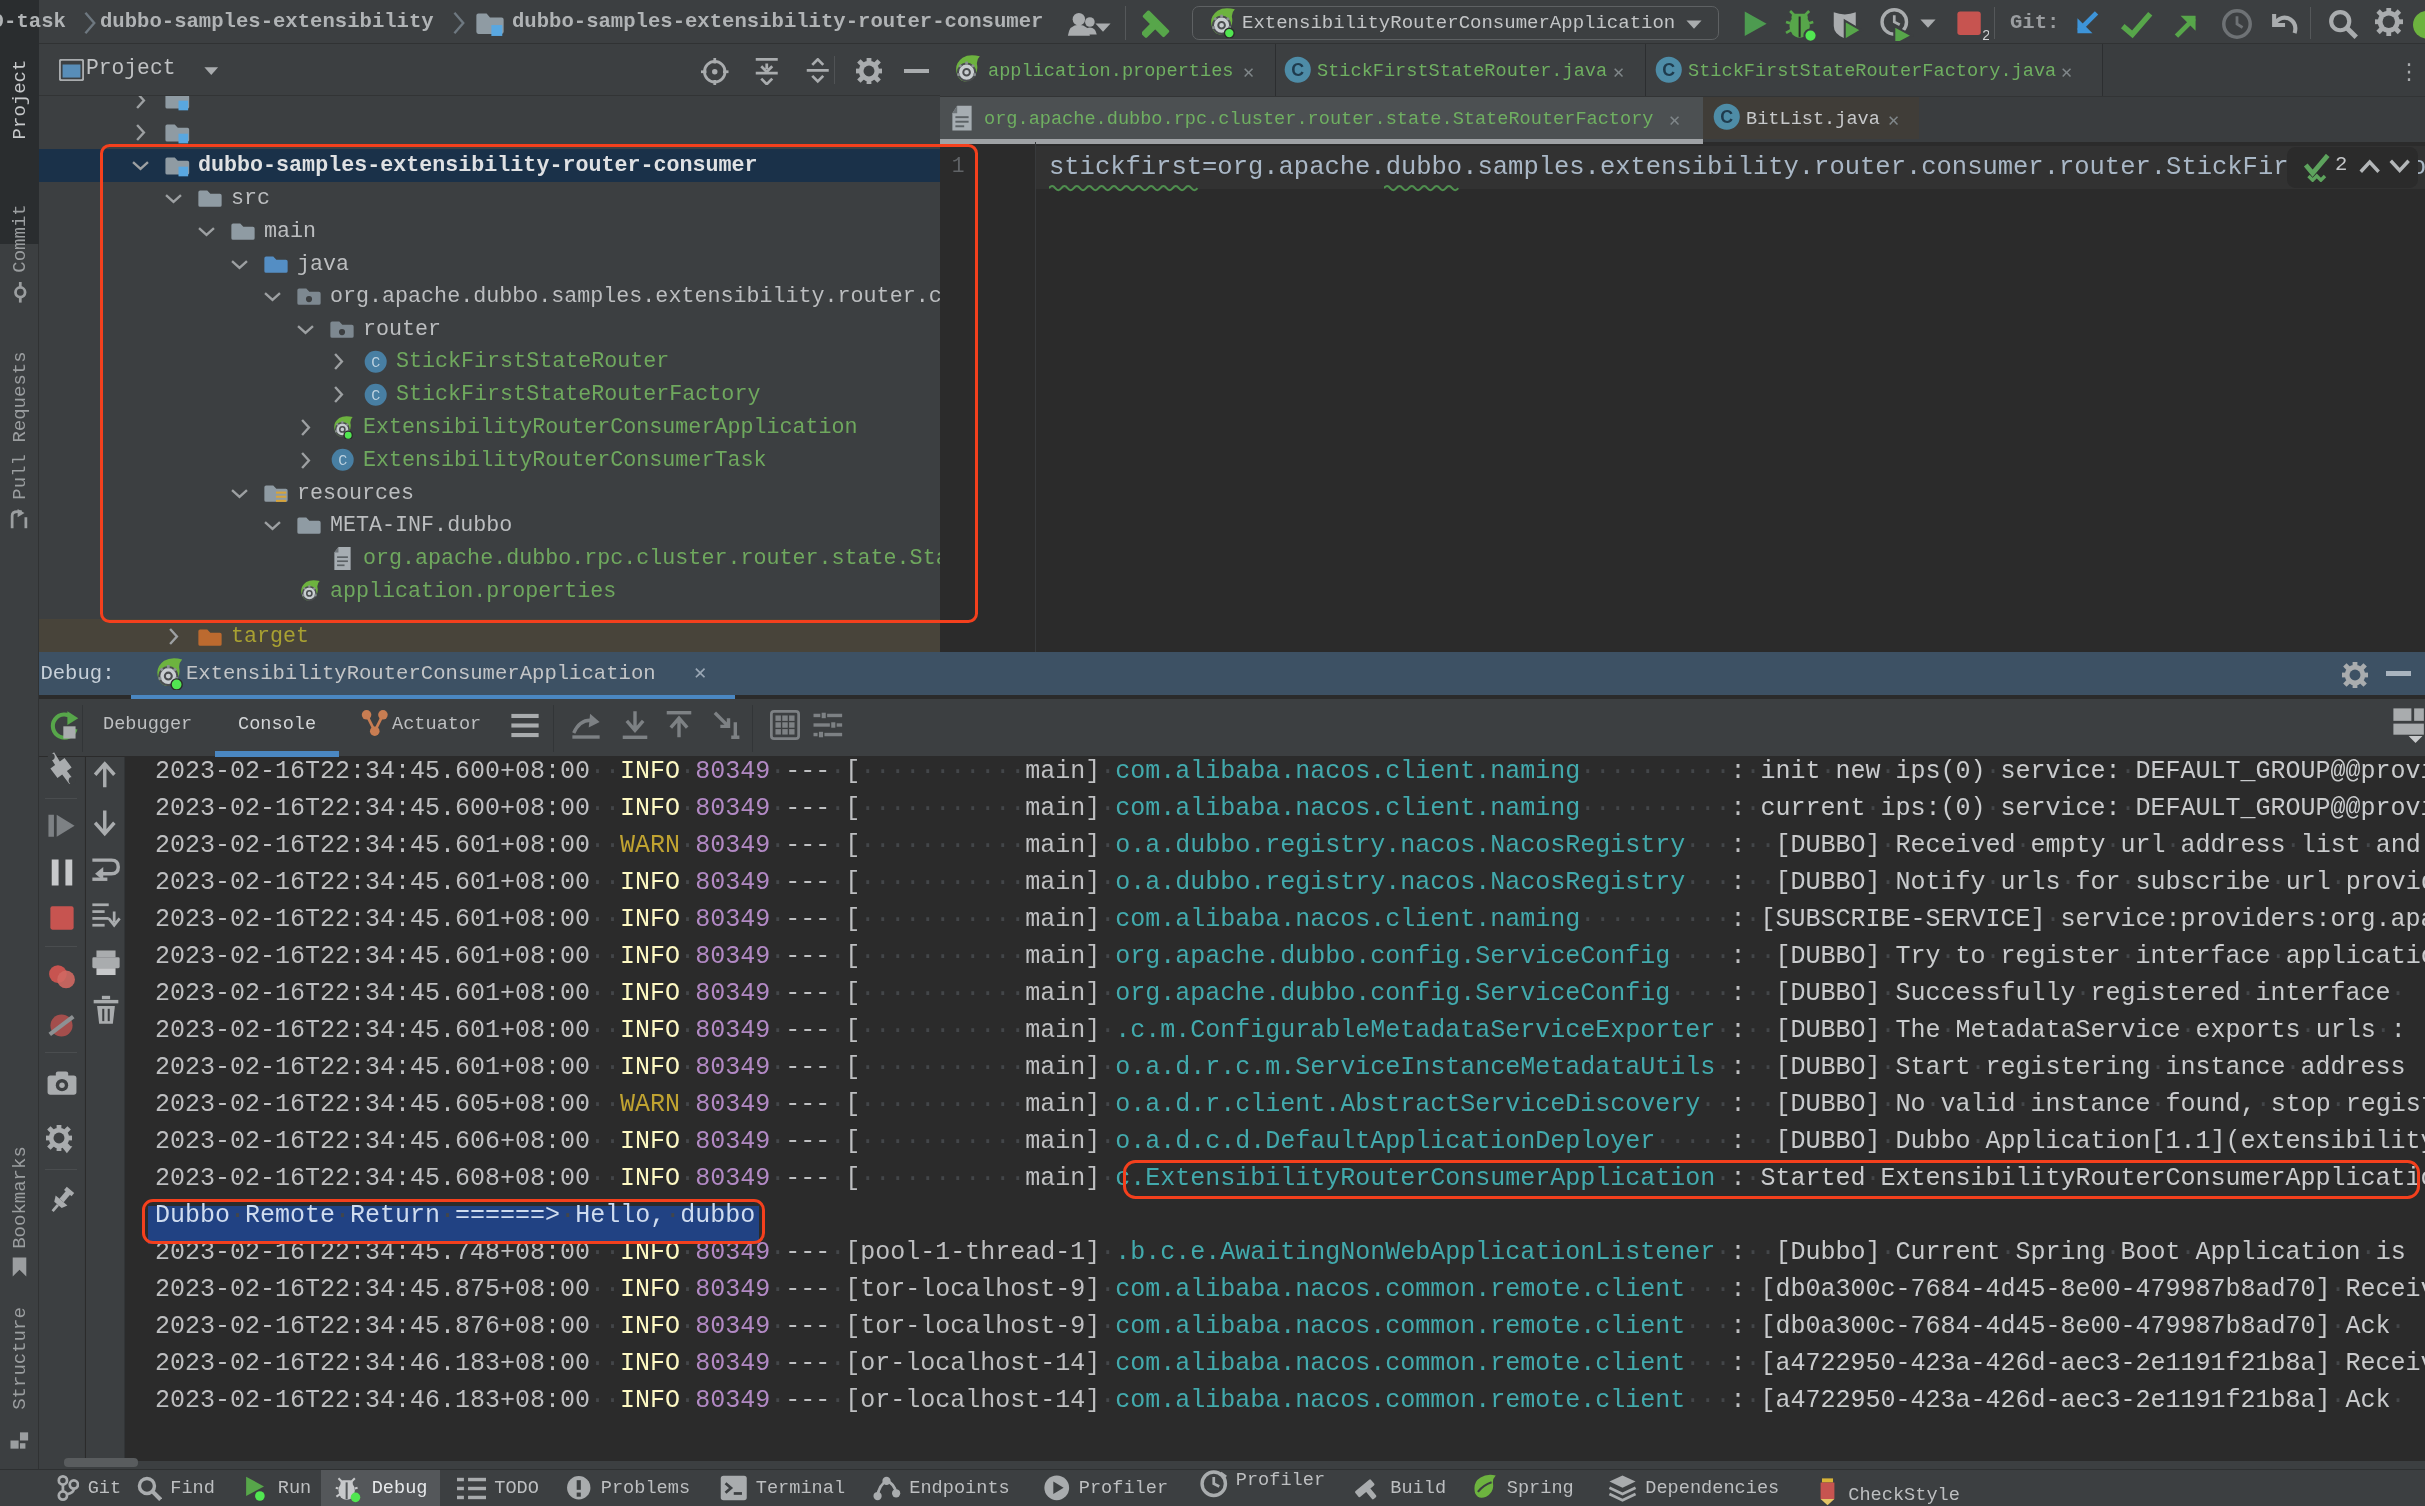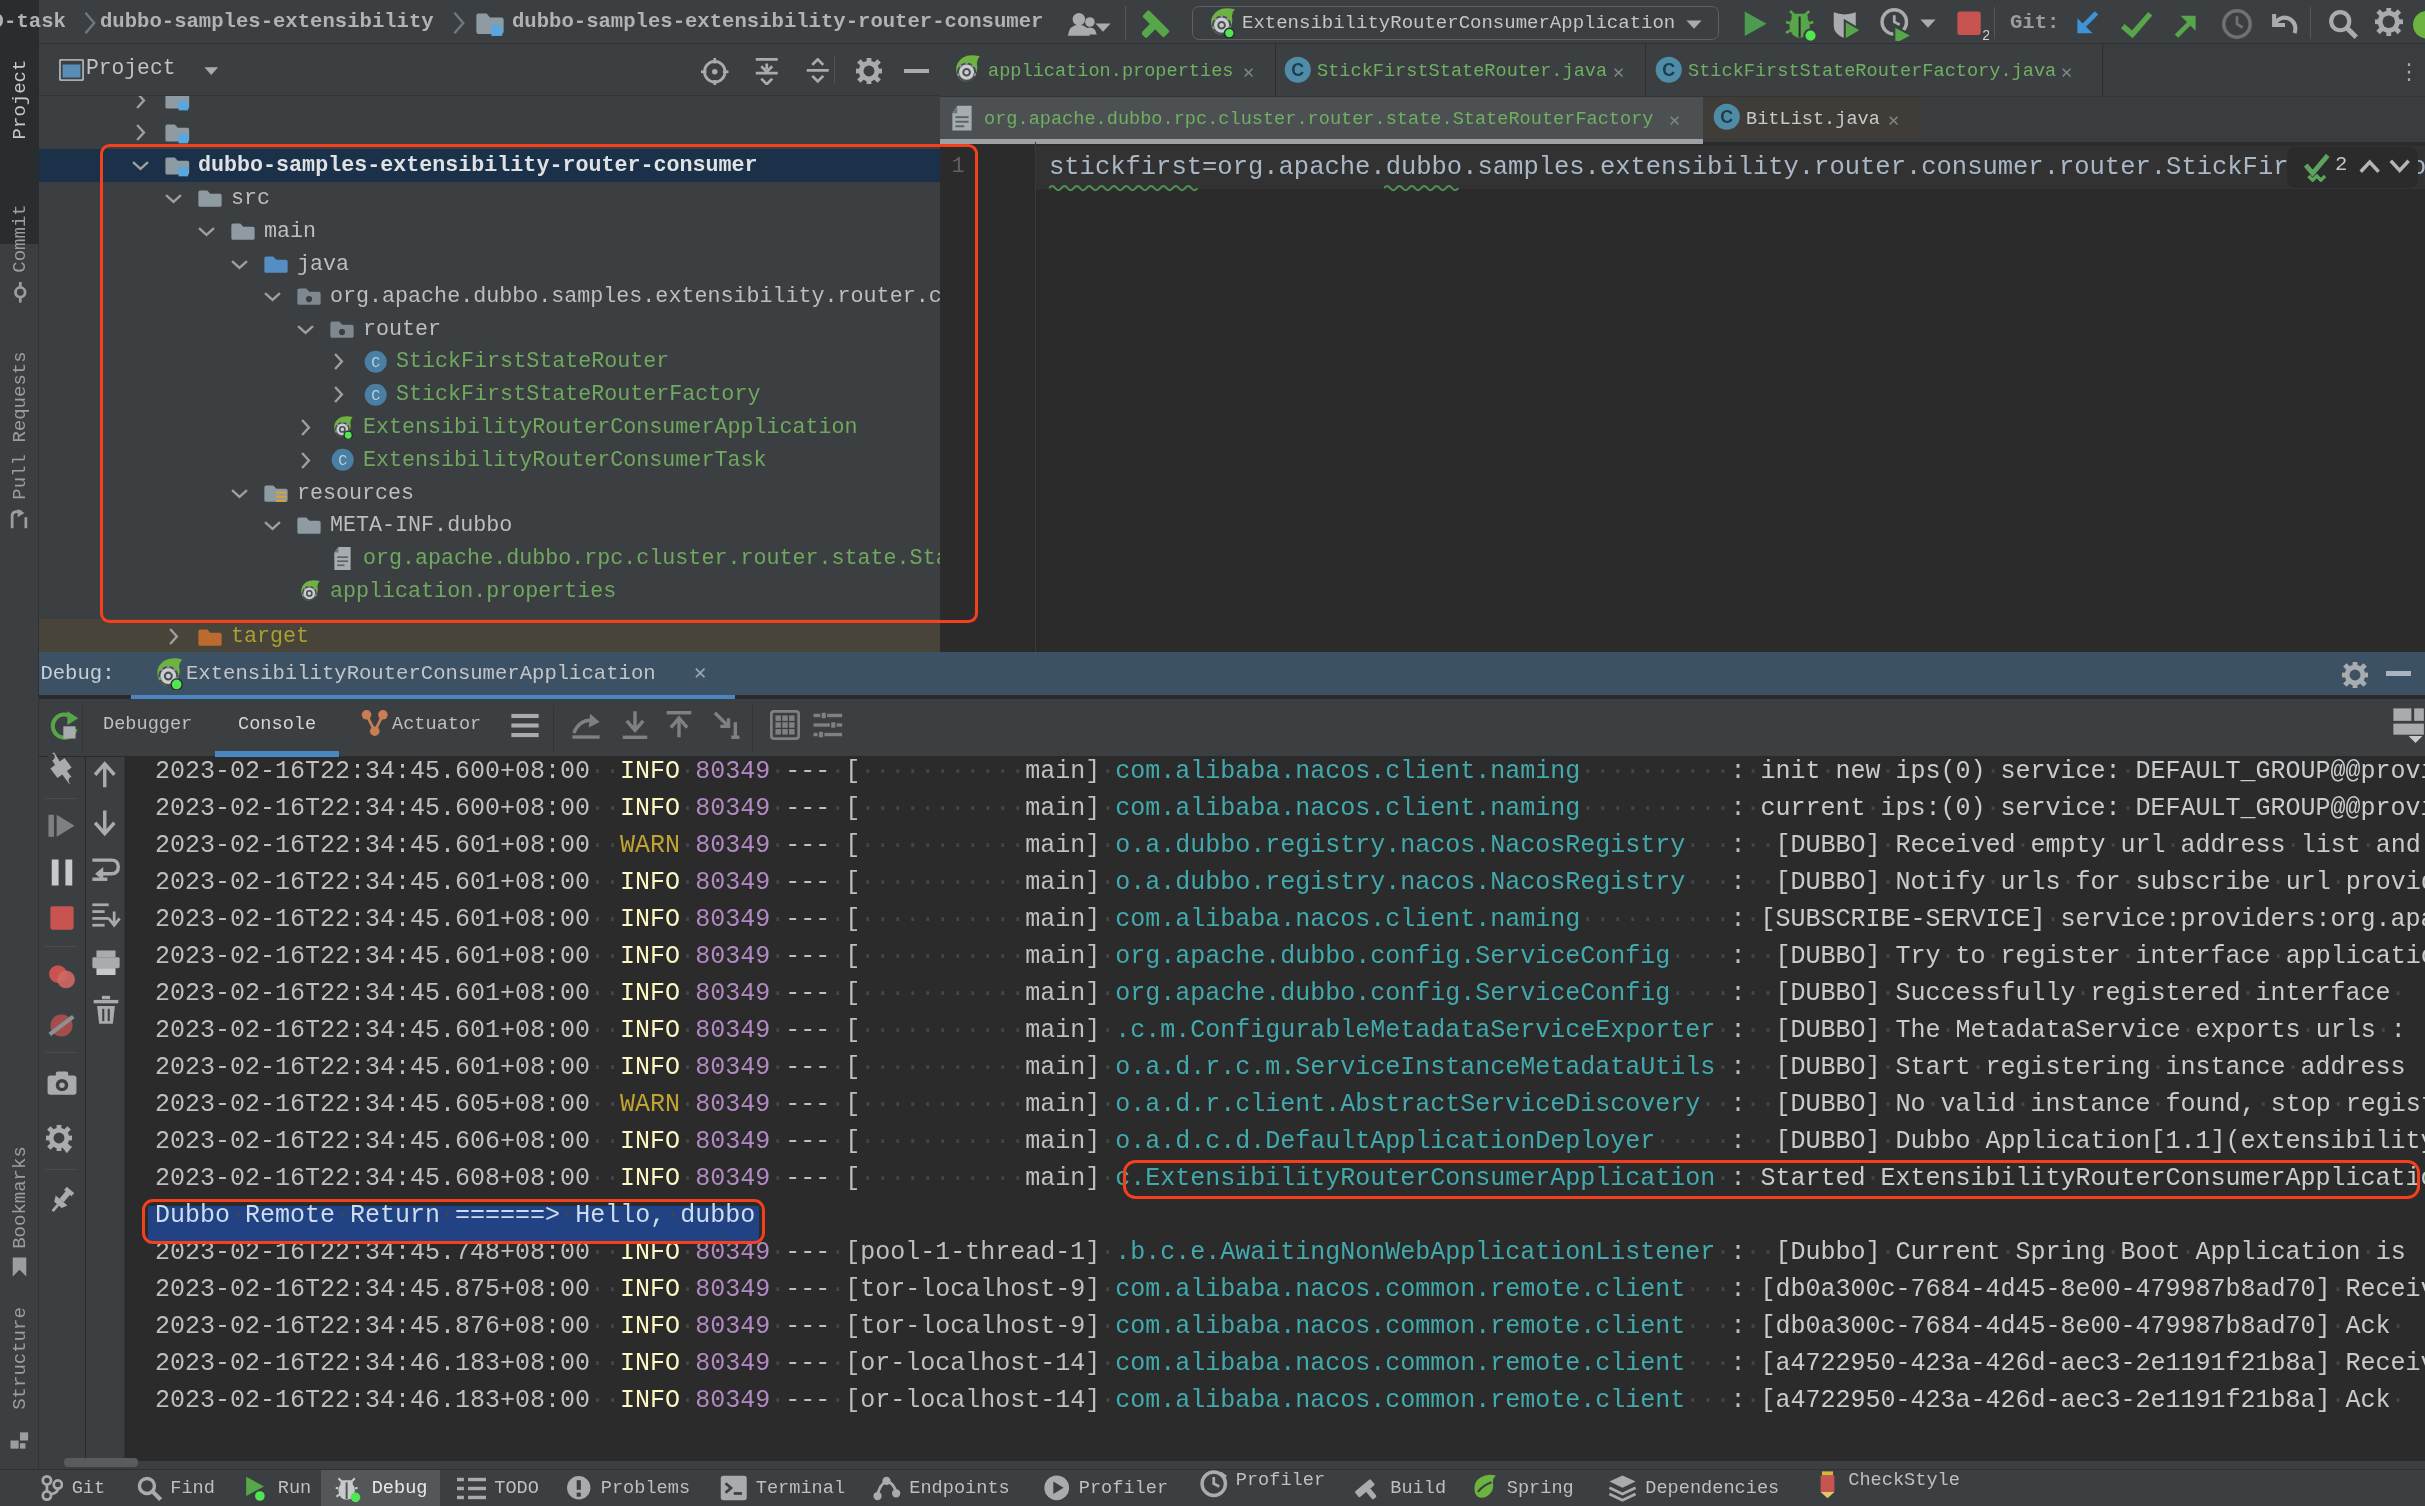--- a/index.html
+++ b/index.html
@@ -677,21 +677,21 @@
         </g>
       </svg>
       <div class="abs" style="left:109px;top:554px;width:611px;height:38px;background:#214283"></div>
       <div class="abs console" style="left:116px;top:101px;width:2272px;height:708px;overflow:hidden"><div style="height:37px"><span class="cg">2023-02-16T22:34:45.600+08:00</span><i>··</i><span class="ci">INFO</span><i>·</i><span class="cp">80349</span><i>·</i><span class="cg">---</span><i>·</i><span class="cg">[</span><i>···········</i><span class="cg">main]</span><i>·</i><span class="ct">com.alibaba.nacos.client.naming</span><i>·········</i><i>·</i><span class="cg">:</span><i>·</i><span class="cm">init</span><i>·</i><span class="cm">new</span><i>·</i><span class="cm">ips(0)</span><i>·</i><span class="cm">service:</span><i>·</i><span class="cm">DEFAULT_GROUP@@providers:org.apache</span></div><div style="height:37px"><span class="cg">2023-02-16T22:34:45.600+08:00</span><i>··</i><span class="ci">INFO</span><i>·</i><span class="cp">80349</span><i>·</i><span class="cg">---</span><i>·</i><span class="cg">[</span><i>···········</i><span class="cg">main]</span><i>·</i><span class="ct">com.alibaba.nacos.client.naming</span><i>·········</i><i>·</i><span class="cg">:</span><i>·</i><span class="cm">current</span><i>·</i><span class="cm">ips:(0)</span><i>·</i><span class="cm">service:</span><i>·</i><span class="cm">DEFAULT_GROUP@@providers:org.apache</span></div><div style="height:37px"><span class="cg">2023-02-16T22:34:45.601+08:00</span><i>··</i><span class="cw">WARN</span><i>·</i><span class="cp">80349</span><i>·</i><span class="cg">---</span><i>·</i><span class="cg">[</span><i>···········</i><span class="cg">main]</span><i>·</i><span class="ct">o.a.dubbo.registry.nacos.NacosRegistry</span><i>··</i><i>·</i><span class="cg">:</span><i>·</i><span class="cm"></span><i>·</i><span class="cm">[DUBBO]</span><i>·</i><span class="cm">Received</span><i>·</i><span class="cm">empty</span><i>·</i><span class="cm">url</span><i>·</i><span class="cm">address</span><i>·</i><span class="cm">list</span><i>·</i><span class="cm">and</span></div><div style="height:37px"><span class="cg">2023-02-16T22:34:45.601+08:00</span><i>··</i><span class="ci">INFO</span><i>·</i><span class="cp">80349</span><i>·</i><span class="cg">---</span><i>·</i><span class="cg">[</span><i>···········</i><span class="cg">main]</span><i>·</i><span class="ct">o.a.dubbo.registry.nacos.NacosRegistry</span><i>··</i><i>·</i><span class="cg">:</span><i>·</i><span class="cm"></span><i>·</i><span class="cm">[DUBBO]</span><i>·</i><span class="cm">Notify</span><i>·</i><span class="cm">urls</span><i>·</i><span class="cm">for</span><i>·</i><span class="cm">subscribe</span><i>·</i><span class="cm">url</span><i>·</i><span class="cm">provider://30.221.128</span></div><div style="height:37px"><span class="cg">2023-02-16T22:34:45.601+08:00</span><i>··</i><span class="ci">INFO</span><i>·</i><span class="cp">80349</span><i>·</i><span class="cg">---</span><i>·</i><span class="cg">[</span><i>···········</i><span class="cg">main]</span><i>·</i><span class="ct">com.alibaba.nacos.client.naming</span><i>·········</i><i>·</i><span class="cg">:</span><i>·</i><span class="cm">[SUBSCRIBE-SERVICE]</span><i>·</i><span class="cm">service:providers:org.apache.dubbo.sample</span></div><div style="height:37px"><span class="cg">2023-02-16T22:34:45.601+08:00</span><i>··</i><span class="ci">INFO</span><i>·</i><span class="cp">80349</span><i>·</i><span class="cg">---</span><i>·</i><span class="cg">[</span><i>···········</i><span class="cg">main]</span><i>·</i><span class="ct">org.apache.dubbo.config.ServiceConfig</span><i>···</i><i>·</i><span class="cg">:</span><i>·</i><span class="cm"></span><i>·</i><span class="cm">[DUBBO]</span><i>·</i><span class="cm">Try</span><i>·</i><span class="cm">to</span><i>·</i><span class="cm">register</span><i>·</i><span class="cm">interface</span><i>·</i><span class="cm">application-name-mapping.</span></div><div style="height:37px"><span class="cg">2023-02-16T22:34:45.601+08:00</span><i>··</i><span class="ci">INFO</span><i>·</i><span class="cp">80349</span><i>·</i><span class="cg">---</span><i>·</i><span class="cg">[</span><i>···········</i><span class="cg">main]</span><i>·</i><span class="ct">org.apache.dubbo.config.ServiceConfig</span><i>···</i><i>·</i><span class="cg">:</span><i>·</i><span class="cm"></span><i>·</i><span class="cm">[DUBBO]</span><i>·</i><span class="cm">Successfully</span><i>·</i><span class="cm">registered</span><i>·</i><span class="cm">interface</span><i>·</i></div><div style="height:37px"><span class="cg">2023-02-16T22:34:45.601+08:00</span><i>··</i><span class="ci">INFO</span><i>·</i><span class="cp">80349</span><i>·</i><span class="cg">---</span><i>·</i><span class="cg">[</span><i>···········</i><span class="cg">main]</span><i>·</i><span class="ct">.c.m.ConfigurableMetadataServiceExporter</span><i>·</i><span class="cg">:</span><i>·</i><span class="cm"></span><i>·</i><span class="cm">[DUBBO]</span><i>·</i><span class="cm">The</span><i>·</i><span class="cm">MetadataService</span><i>·</i><span class="cm">exports</span><i>·</i><span class="cm">urls</span><i>·</i><span class="cm">:</span></div><div style="height:37px"><span class="cg">2023-02-16T22:34:45.601+08:00</span><i>··</i><span class="ci">INFO</span><i>·</i><span class="cp">80349</span><i>·</i><span class="cg">---</span><i>·</i><span class="cg">[</span><i>···········</i><span class="cg">main]</span><i>·</i><span class="ct">o.a.d.r.c.m.ServiceInstanceMetadataUtils</span><i>·</i><span class="cg">:</span><i>·</i><span class="cm"></span><i>·</i><span class="cm">[DUBBO]</span><i>·</i><span class="cm">Start</span><i>·</i><span class="cm">registering</span><i>·</i><span class="cm">instance</span><i>·</i><span class="cm">address</span></div><div style="height:37px"><span class="cg">2023-02-16T22:34:45.605+08:00</span><i>··</i><span class="cw">WARN</span><i>·</i><span class="cp">80349</span><i>·</i><span class="cg">---</span><i>·</i><span class="cg">[</span><i>···········</i><span class="cg">main]</span><i>·</i><span class="ct">o.a.d.r.client.AbstractServiceDiscovery</span><i>·</i><i>·</i><span class="cg">:</span><i>·</i><span class="cm"></span><i>·</i><span class="cm">[DUBBO]</span><i>·</i><span class="cm">No</span><i>·</i><span class="cm">valid</span><i>·</i><span class="cm">instance</span><i>·</i><span class="cm">found,</span><i>·</i><span class="cm">stop</span><i>·</i><span class="cm">registering</span></div><div style="height:37px"><span class="cg">2023-02-16T22:34:45.606+08:00</span><i>··</i><span class="ci">INFO</span><i>·</i><span class="cp">80349</span><i>·</i><span class="cg">---</span><i>·</i><span class="cg">[</span><i>···········</i><span class="cg">main]</span><i>·</i><span class="ct">o.a.d.c.d.DefaultApplicationDeployer</span><i>····</i><i>·</i><span class="cg">:</span><i>·</i><span class="cm"></span><i>·</i><span class="cm">[DUBBO]</span><i>·</i><span class="cm">Dubbo</span><i>·</i><span class="cm">Application[1.1](extensibility-router-consumer</span></div><div style="height:37px"><span class="cg">2023-02-16T22:34:45.608+08:00</span><i>··</i><span class="ci">INFO</span><i>·</i><span class="cp">80349</span><i>·</i><span class="cg">---</span><i>·</i><span class="cg">[</span><i>···········</i><span class="cg">main]</span><i>·</i><span class="ct">c.ExtensibilityRouterConsumerApplication</span><i>·</i><span class="cg">:</span><i>·</i><span class="cm">Started</span><i>·</i><span class="cm">ExtensibilityRouterConsumerApplication</span></div><div style="height:37px"><span style="color:#cfdcef">Dubbo<i>·</i>Remote<i>·</i>Return<i>·</i>======&gt;<i>·</i>Hello,<i>·</i>dubbo</span></div><div style="height:37px"><span class="cg">2023-02-16T22:34:45.748+08:00</span><i>··</i><span class="ci">INFO</span><i>·</i><span class="cp">80349</span><i>·</i><span class="cg">---</span><i>·</i><span class="cg">[</span><span class="cg">pool-1-thread-1]</span><i>·</i><span class="ct">.b.c.e.AwaitingNonWebApplicationListener</span><i>·</i><span class="cg">:</span><i>·</i><span class="cm"></span><i>·</i><span class="cm">[Dubbo]</span><i>·</i><span class="cm">Current</span><i>·</i><span class="cm">Spring</span><i>·</i><span class="cm">Boot</span><i>·</i><span class="cm">Application</span><i>·</i><span class="cm">is</span></div><div style="height:37px"><span class="cg">2023-02-16T22:34:45.875+08:00</span><i>··</i><span class="ci">INFO</span><i>·</i><span class="cp">80349</span><i>·</i><span class="cg">---</span><i>·</i><span class="cg">[</span><span class="cg">tor-localhost-9]</span><i>·</i><span class="ct">com.alibaba.nacos.common.remote.client</span><i>··</i><i>·</i><span class="cg">:</span><i>·</i><span class="cm">[db0a300c-7684-4d45-8e00-479987b8ad70]</span><i>·</i><span class="cm">Receive</span></div><div style="height:37px"><span class="cg">2023-02-16T22:34:45.876+08:00</span><i>··</i><span class="ci">INFO</span><i>·</i><span class="cp">80349</span><i>·</i><span class="cg">---</span><i>·</i><span class="cg">[</span><span class="cg">tor-localhost-9]</span><i>·</i><span class="ct">com.alibaba.nacos.common.remote.client</span><i>··</i><i>·</i><span class="cg">:</span><i>·</i><span class="cm">[db0a300c-7684-4d45-8e00-479987b8ad70]</span><i>·</i><span class="cm">Ack</span><i>·</i></div><div style="height:37px"><span class="cg">2023-02-16T22:34:46.183+08:00</span><i>··</i><span class="ci">INFO</span><i>·</i><span class="cp">80349</span><i>·</i><span class="cg">---</span><i>·</i><span class="cg">[</span><span class="cg">or-localhost-14]</span><i>·</i><span class="ct">com.alibaba.nacos.common.remote.client</span><i>··</i><i>·</i><span class="cg">:</span><i>·</i><span class="cm">[a4722950-423a-426d-aec3-2e1191f21b8a]</span><i>·</i><span class="cm">Receive</span></div><div style="height:37px"><span class="cg">2023-02-16T22:34:46.183+08:00</span><i>··</i><span class="ci">INFO</span><i>·</i><span class="cp">80349</span><i>·</i><span class="cg">---</span><i>·</i><span class="cg">[</span><span class="cg">or-localhost-14]</span><i>·</i><span class="ct">com.alibaba.nacos.common.remote.client</span><i>··</i><i>·</i><span class="cg">:</span><i>·</i><span class="cm">[a4722950-423a-426d-aec3-2e1191f21b8a]</span><i>·</i><span class="cm">Ack</span><i>·</i></div></div>
     </div>
     <div class="redbox" style="left:100px;top:144px;width:878px;height:479px"></div>
     <div class="redbox" style="left:1123px;top:1160px;width:1297px;height:39px;border-radius:12.4px"></div>
     <div class="redbox" style="left:142px;top:1199px;width:623px;height:45px;border-radius:11px"></div>
     <div class="abs" style="left:64px;top:1458px;width:74px;height:9px;background:#595c5e;border-radius:4.1px"></div>
     <div class="abs" style="left:0;top:1469px;width:2426px;height:37px;background:#3c3f41;border-top:1.4px solid #2e3031" id="sbar">
-      <div class="abs" style="left:40px;top:0;height:36px;display:flex;align-items:center;font-family:Liberation Mono, monospace;">
+      <div class="abs" style="left:56px;top:0;height:36px;display:flex;align-items:center;font-family:Liberation Mono, monospace;">
         <span style="display:inline-block;margin-right:8.3px">
           <svg width="23.4" height="26" viewBox="0 0 34 38">
             <circle cx="10" cy="8" r="6" fill="none" stroke="#a9acae" stroke-width="4"></circle>
             <circle cx="10" cy="30" r="6" fill="none" stroke="#a9acae" stroke-width="4"></circle>
             <circle cx="26" cy="14" r="6" fill="none" stroke="#a9acae" stroke-width="4"></circle>
             <path d="M10 14 V24 M26 20 Q26 26 16 28" stroke="#a9acae" stroke-width="4" fill="none"></path>
           </svg>
         </span>
         <span style="font-size:18.6px;color:#bdbfc1;white-space:pre">Git</span>
       </div>
@@ -825,21 +825,21 @@
       <div class="abs" style="left:1608px;top:0;height:36px;display:flex;align-items:center;">
         <span style="display:inline-block;margin-right:8.3px">
           <svg width="29" height="27.5" viewBox="0 0 42 40">
             <path d="M21 2 L40 11 L21 20 L2 11 Z" fill="#a9acae"></path>
             <path d="M2 20 L21 29 L40 20" stroke="#a9acae" stroke-width="4" fill="none"></path>
             <path d="M2 29 L21 38 L40 29" stroke="#a9acae" stroke-width="4" fill="none"></path>
           </svg>
         </span>
         <span style="font-size:18.6px;color:#bdbfc1;white-space:pre">Dependencies</span>
       </div>
-      <div class="abs" style="left:1815px;top:0;height:36px;display:flex;align-items:flex-start;">
+      <div class="abs" style="left:1815px;top:0;height:36px;display:flex;align-items:flex-end;">
         <span style="display:inline-block;margin-right:8.3px">
           <svg width="25" height="29" viewBox="0 0 36 42">
             <rect x="10" y="2" width="16" height="6" fill="#d8b437"></rect>
             <rect x="8" y="8" width="20" height="24" fill="#c75450"></rect>
             <path d="M8 32 h20 l-10 9 z" fill="#e3c566"></path>
           </svg>
         </span>
         <span style="font-size:18.6px;color:#bdbfc1;white-space:pre">CheckStyle</span>
       </div>
     </div>

